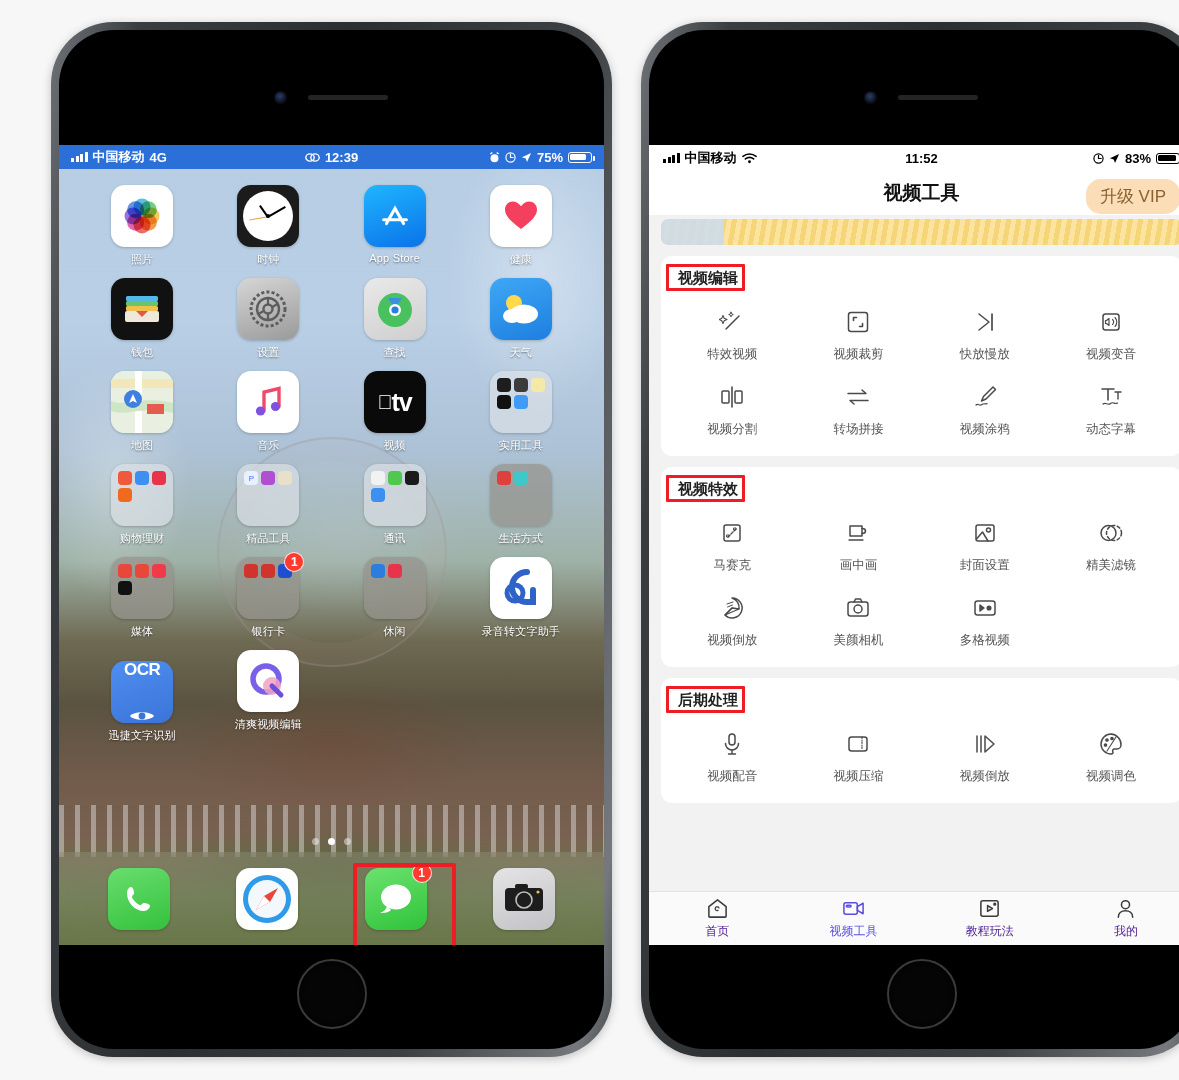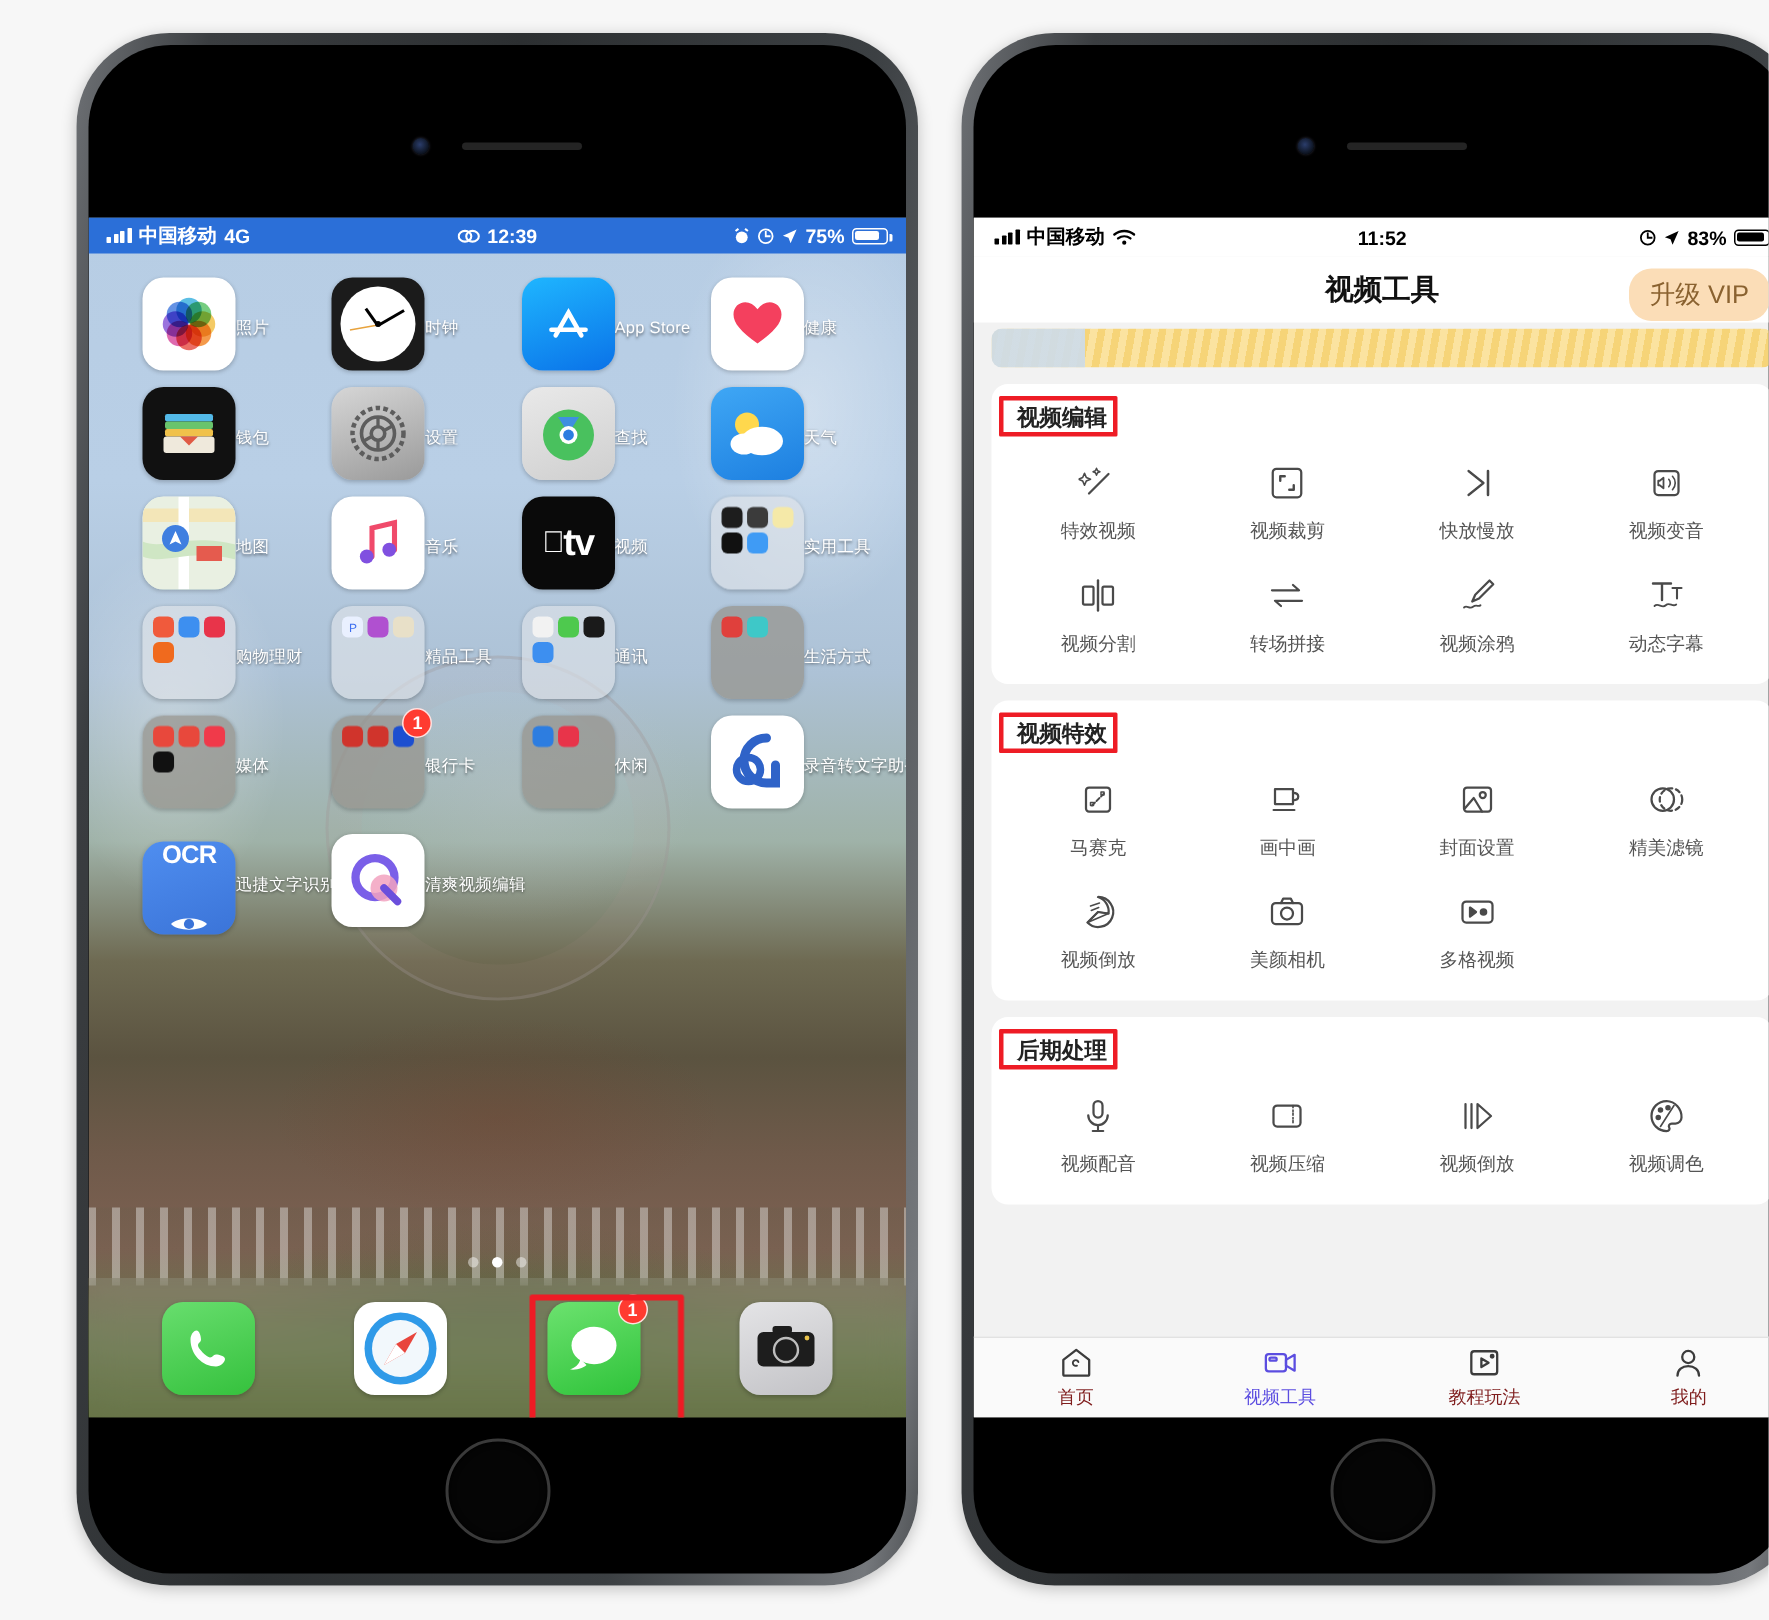--- a/index.html
+++ b/index.html
@@ -108,21 +108,21 @@
   }
   .batt::after { content:""; position:absolute; right:-3.5px; top:3px; width:2px; height:5px; background:#fff; border-radius:0 1px 1px 0; }
   .batt i { position:absolute; left:1.2px; top:1.2px; bottom:1.2px; width:70%; background:#fff; border-radius:1.5px; display:block; }
 
   .icon-grid {
     position: relative; z-index: 4;
     padding: 16px 20px 0;
     display: grid; grid-template-columns: repeat(4, 1fr);
     row-gap: 11px; justify-items: center;
   }
-  .app { width: 94px; display: flex; flex-direction: row; align-items: center; }
+  .app { width: 94px; display: flex; flex-direction: column; align-items: center; }
   .app-icon {
     width: 62px; height: 62px; border-radius: 14px;
     box-shadow: 0 1px 3px rgba(0,0,0,.22);
     position: relative; overflow: hidden;
     display: flex; align-items: center; justify-content: center;
   }
   .app-label {
     margin-top: 5px; font-size: 11px; color: #fff;
     text-shadow: 0 1px 2px rgba(0,0,0,.55);
     white-space: nowrap; letter-spacing: .2px;
@@ -256,21 +256,21 @@
   .tool-ic { width: 30px; height: 30px; display:flex; align-items:center; justify-content:center; color:#4a4a4a; }
   .tool-ic svg { width: 26px; height: 26px; stroke:#4a4a4a; fill:none; stroke-width:1.5; stroke-linecap:round; stroke-linejoin:round; }
   .tool-label { margin-top: 9px; font-size: 12.5px; color: #555; white-space: nowrap; }
 
   .tab-bar {
     height: 54px; background: #fafafa; border-top: 1px solid #e2e2e2;
     display: flex; align-items: center;
   }
   .tab { flex: 1; display: flex; flex-direction: column; align-items: center; gap: 3px; }
   .tab svg { width: 23px; height: 23px; fill:none; stroke:#3c3c3c; stroke-width:1.6; stroke-linecap:round; stroke-linejoin:round; }
-  .tab-label { font-size: 12px; color: #7f1d1d; }
+  .tab-label { font-size: 12px; color: #4c1d95; }
   .tab.active svg { stroke: #5b4de0; }
   .tab.active .tab-label { color: #5b4de0; }
 
   .hl-sec { position: absolute; border: 3px solid #ee1c25; border-radius: 1px; pointer-events: none; }
 </style>
 </head>
 <body>
 
 <div class="stage">
 

